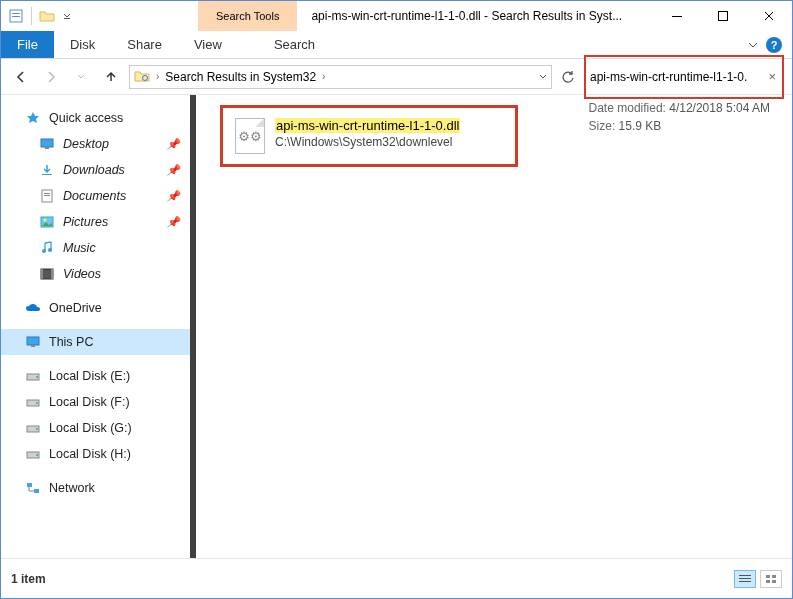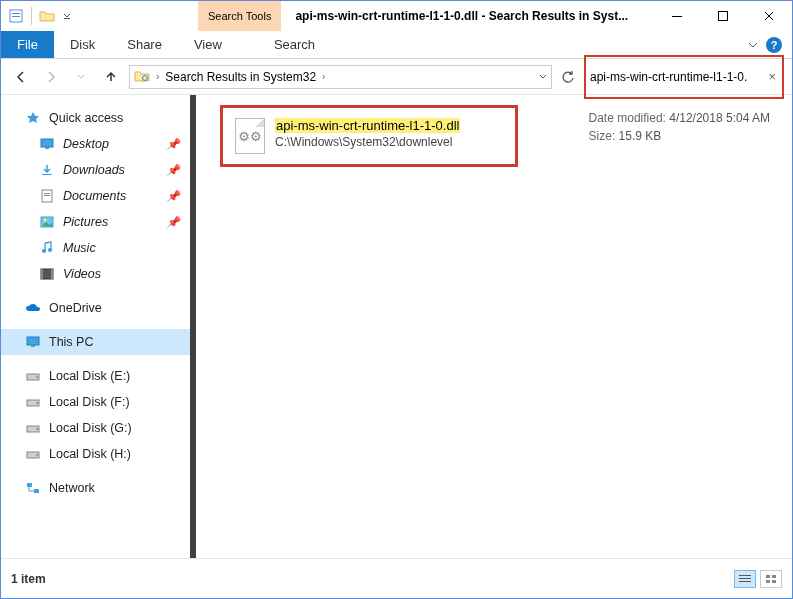--- a/index.html
+++ b/index.html
@@ -4,22 +4,22 @@
 <style>
 * { box-sizing: border-box; margin: 0; padding: 0; font-family: "Segoe UI", Tahoma, sans-serif; }
 body { width: 793px; height: 599px; background: #fff; border: 1px solid #5a8bd6; font-size: 12px; color: #000; overflow: hidden; display: flex; flex-direction: column; }
 
 
 .titlebar { height: 30px; display: flex; align-items: stretch; border-bottom: 0; }
 .qat { display: flex; align-items: center; gap: 2px; padding: 2px 4px; }
 .qat-btn { width: 22px; height: 22px; display: flex; align-items: center; justify-content: center; }
 .qat-sep { width: 1px; height: 18px; background: #d0d0d0; margin: 0 2px; }
 .qat-drop { width: 14px; height: 22px; display: flex; align-items: center; justify-content: center; }
-.search-tools-tab { background: #fdd6b4; padding: 0 10px; display: flex; flex-direction: column; justify-content: center; font-size: 11px; line-height: 12px; margin-left: 120px; text-align: center; }
-.title-text { flex: 1; display: flex; align-items: center; padding-left: 14px; font-size: 12px; white-space: nowrap; overflow: hidden; text-overflow: ellipsis; font-weight: bold; }
+.search-tools-tab { background: #fdd6b4; padding: 0 18px; display: flex; flex-direction: column; justify-content: center; font-size: 11px; line-height: 12px; margin-left: 120px; text-align: center; }
+.title-text { flex: 1; display: flex; align-items: center; padding-left: 14px; font-size: 12px; white-space: nowrap; overflow: hidden; text-overflow: ellipsis; }
 .win-controls { display: flex; }
 .win-btn { width: 46px; height: 30px; display: flex; align-items: center; justify-content: center; }
 
 
 .ribbon { height: 28px; display: flex; align-items: stretch; border-bottom: 1px solid #d9d9d9; justify-content: space-between; }
 .ribbon .file { background: #1979ca; color: #fff; padding: 0 16px; display: flex; align-items: center; font-size: 13px; }
 .ribbon .tab { padding: 0 16px; display: flex; align-items: center; font-size: 13px; color: #333; }
 .ribbon .tab.search { margin-left: 20px; }
 .ribbon-right { margin-left: auto; display: flex; align-items: center; gap: 8px; padding-right: 10px; }
 .help-icon { width: 16px; height: 16px; border-radius: 50%; background: #1979ca; color: #fff; display: flex; align-items: center; justify-content: center; font-size: 11px; font-weight: bold; }
@@ -50,21 +50,21 @@
 .side-spacer { height: 8px; }
 
 
 .content { flex: 1; padding: 10px 14px; overflow: auto; position: relative; }
 .result-box { border: 3px solid #d13c2a; padding: 10px 12px; display: flex; gap: 10px; width: 298px; margin-left: 10px; }
 .file-icon { width: 30px; height: 36px; border: 1px solid #bbb; background: #fff; position: relative; display: flex; align-items: center; justify-content: center; }
 .file-icon::before { content: ""; position: absolute; top: 0; right: 0; width: 8px; height: 8px; background: linear-gradient(135deg, #fff 50%, #ddd 50%); }
 .gear-mini { font-size: 13px; color: #888; }
 .file-text .fname { background: #fff07a; font-size: 13px; padding: 0 1px; }
 .file-text .fpath { font-size: 12px; color: #444; margin-top: 2px; }
-.meta { position: absolute; right: 22px; top: 14px; font-size: 12px; color: #555; line-height: 18px; }
+.meta { position: absolute; right: 22px; top: 4px; font-size: 12px; color: #555; line-height: 18px; }
 .meta .lbl { color: #666; }
 
 
 .statusbar { height: 40px; border-top: 1px solid #e5e5e5; display: flex; align-items: center; padding: 12px 10px; font-size: 12px; color: #333; font-weight: bold; }
 .statusbar .views { margin-left: auto; display: flex; gap: 4px; }
 .view-btn { width: 22px; height: 18px; border: 1px solid #ccc; display: flex; align-items: center; justify-content: center; }
 .view-btn.active { background: #cce8ff; border-color: #7ab8e8; }
 
 svg { display: block; }
 </style>

